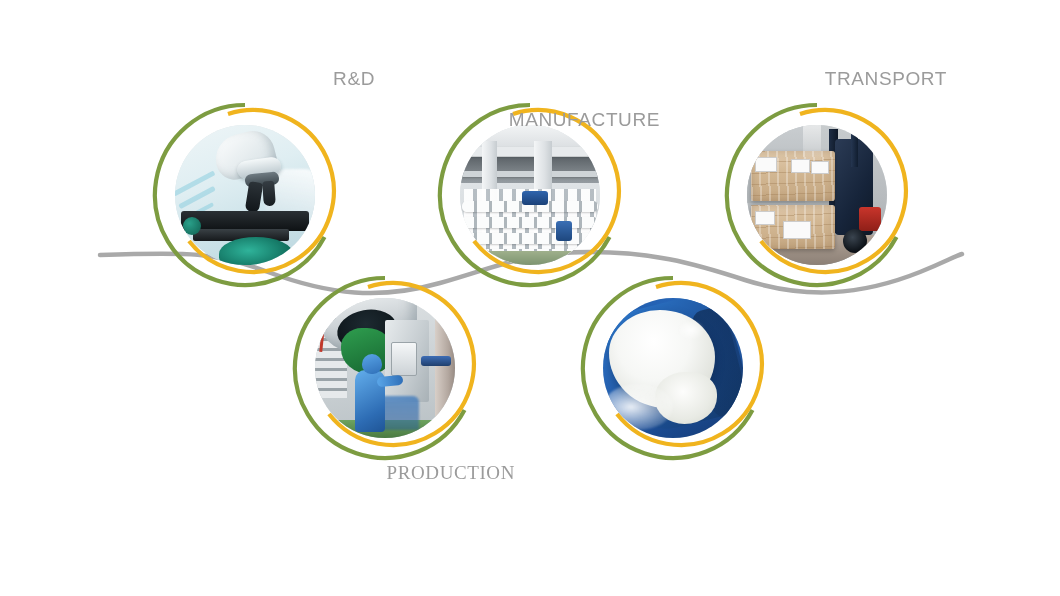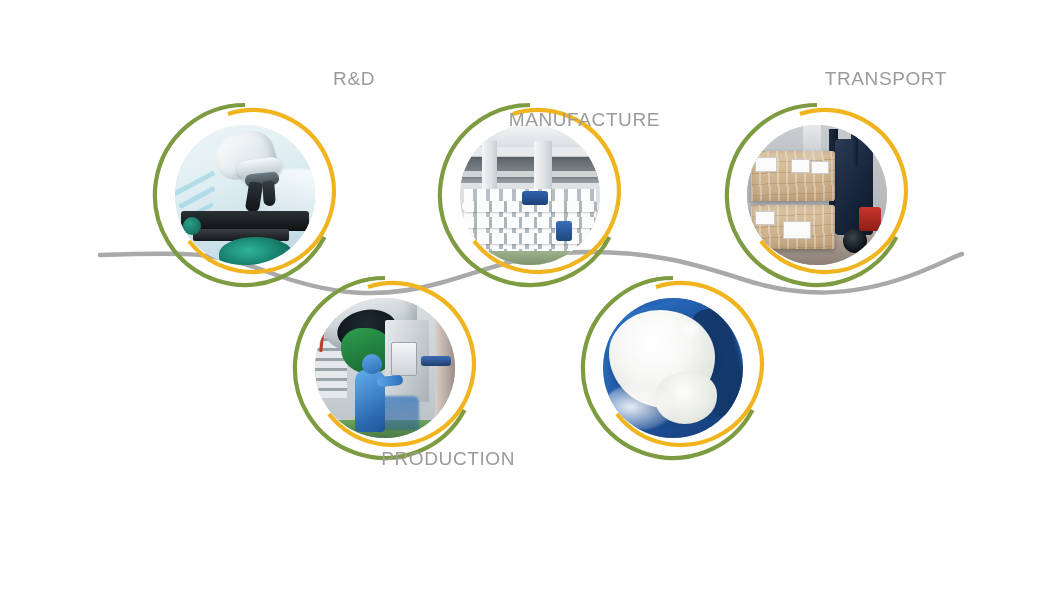--- a/index.html
+++ b/index.html
@@ -633,21 +633,21 @@
         <div class="pd-worker-body"></div>
         <div class="pd-worker-head"></div>
         <div class="pd-worker-arm"></div>
       </div>
     </div>
     <svg class="ring-svg" viewBox="0 0 190 190">
       <path d="M 95 5 A 90 90 0 1 0 174.5 137" fill="none" stroke="#7d9c41" stroke-width="4.2" stroke-linecap="butt"></path>
       <path d="M 78 14 A 81 81 0 1 1 39 141" fill="none" stroke="#f0b41e" stroke-width="4.2" stroke-linecap="butt"></path>
     </svg>
   </div>
-  <div class="node-label" style="left:255px; top:448px;">PRODUCTION</div>
+  <div class="node-label" style="left:255px; top:462px;font-family:Liberation Serif, serif;">PRODUCTION</div>
 
   <div class="node" style="left:578px; top:273px;">
     <div class="photo">
       <div class="scene scene-in">
         <div class="in-scoop"></div>
         <div class="in-scoop-shade"></div>
         <div class="in-powder-main"></div>
         <div class="in-powder-lump"></div>
         <div class="in-powder-dust"></div>
         <div class="in-powder-speck"></div>

